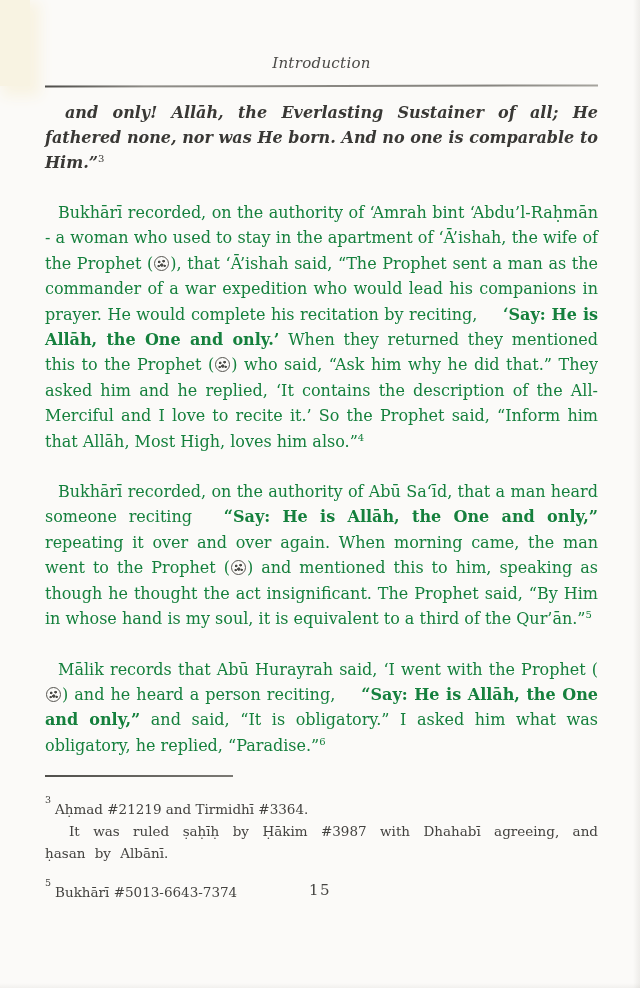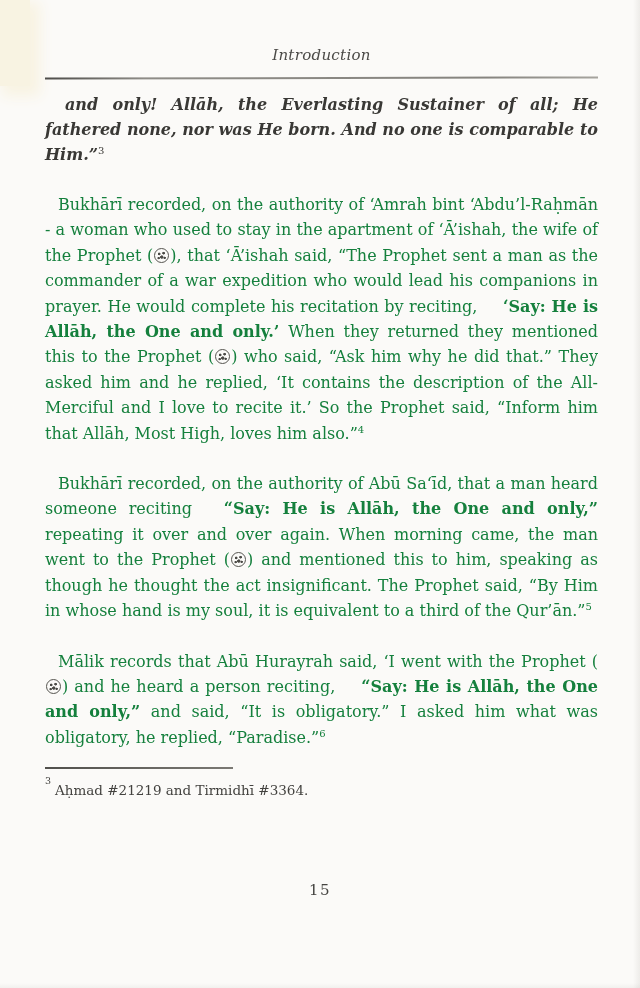--- a/index.html
+++ b/index.html
@@ -17,21 +17,21 @@
   }
   .scan-edge-right{
     position:absolute;top:0;right:0;bottom:0;width:7px;
     background:linear-gradient(to right,rgba(120,115,105,0) 0%,rgba(120,115,105,0.10) 100%);
   }
   .scan-edge-bottom{
     position:absolute;left:0;right:0;bottom:0;height:5px;
     background:linear-gradient(to bottom,rgba(120,115,105,0) 0%,rgba(120,115,105,0.07) 100%);
   }
   .content{
-    position:absolute;left:45px;top:46px;width:553px;
+    position:absolute;left:45px;top:54px;width:553px;
   }
   .running-head{
     text-align:center;font-style:italic;font-weight:normal;
     font-size:15px;line-height:18px;margin:0;color:#4b4a47;
     letter-spacing:0.3px;
   }
   .head-rule{
     height:2px;margin-top:13px;border:none;
     background:linear-gradient(to right,#4d4c49,#8e8c87 18%,#86847f 80%,#a6a49e);
     transform:rotate(-0.12deg);
@@ -61,21 +61,21 @@
       radial-gradient(circle at 52% 62%,#4a4945 1.3px,rgba(0,0,0,0) 2px),
       radial-gradient(circle at 28% 70%,#4a4945 0.9px,rgba(0,0,0,0) 1.5px),
       radial-gradient(circle at 74% 68%,#4a4945 0.9px,rgba(0,0,0,0) 1.5px);
   }
   .fn-rule{
     width:188px;height:1.6px;border:none;margin:17px 0 0 0;
     background:linear-gradient(to right,#51504c,#7b7974);
   }
   .footnotes{margin-top:10px;}
   .footnote{margin-top:17px;font-size:13.5px;line-height:22px;color:#43423f;}
-  .footnote:first-child{margin-top:10px;}
+  .footnote:first-child{margin-top:21px;}
   .fn-line{margin:0;text-align:justify;}
   .fn-cont{margin:0;text-align:justify;text-indent:24px;}
   .fn-cont.stretch{word-spacing:5px;}
   sup.fnmark{
     font-size:9.5px;line-height:0;position:relative;top:-5px;
     margin-right:4px;
   }
   .page-number{
     position:absolute;left:0;width:640px;top:881px;text-align:center;
     font-size:15px;color:#454441;letter-spacing:1.5px;
@@ -98,20 +98,24 @@
     <div id="paragraphs">
         <p class="para"><span class="seg-n">Bukhārī recorded, on the authority of ‘Amrah bint ‘Abdu’l-Raḥmān - a woman who used to stay in the apartment of ‘Ā’ishah, the wife of the Prophet (</span><span class="pbuh"></span><span class="seg-n">), that ‘Ā’ishah said, “The Prophet sent a man as the commander of a war expedition who would lead his companions in prayer. He would complete his recitation by reciting, </span><span class="seg-bi">‘Say: He is Allāh, the One and only.’</span><span class="seg-n"> When they returned they mentioned this to the Prophet (</span><span class="pbuh"></span><span class="seg-n">) who said, “Ask him why he did that.” They asked him and he replied, ‘It contains the description of the All-Merciful and I love to recite it.’ So the Prophet said, “Inform him that Allāh, Most High, loves him also.”</span><sup class="fnref">4</sup></p>
         <p class="para"><span class="seg-n">Bukhārī recorded, on the authority of Abū Sa‘īd, that a man heard someone reciting </span><span class="seg-bi">“Say: He is Allāh, the One and only,”</span><span class="seg-n"> repeating it over and over again. When morning came, the man went to the Prophet (</span><span class="pbuh"></span><span class="seg-n">) and mentioned this to him, speaking as though he thought the act insignificant. The Prophet said, “By Him in whose hand is my soul, it is equivalent to a third of the Qur’ān.”</span><sup class="fnref">5</sup></p>
         <p class="para"><span class="seg-n">Mālik records that Abū Hurayrah said, ‘I went with the Prophet (</span><span class="pbuh"></span><span class="seg-n">) and he heard a person reciting, </span><span class="seg-bi">“Say: He is Allāh, the One and only,”</span><span class="seg-n"> and said, “It is obligatory.” I asked him what was obligatory, he replied, “Paradise.”</span><sup class="fnref">6</sup></p>
       </div>
 
     <hr class="fn-rule">
     <div class="footnotes" id="footnotes">
         <div class="footnote">
           <p class="fn-line"><sup class="fnmark">3</sup><span class="seg-n">Aḥmad #21219 and Tirmidhī #3364.</span></p>
+          <p class="fn-cont stretch"><span class="seg-n">It was ruled ṣaḥīḥ by Ḥākim #3987 with Dhahabī agreeing, and ḥasan by Albānī.</span></p>
+        </div>
+        <div class="footnote">
+          <p class="fn-line"><sup class="fnmark">5</sup><span class="seg-n">Bukhārī #5013-6643-7374</span></p>
         </div>
         <div class="footnote">
         </div>
       </div>
   </div>
 
   <div class="page-number">15</div>
 </div>
 
 </body></html>

